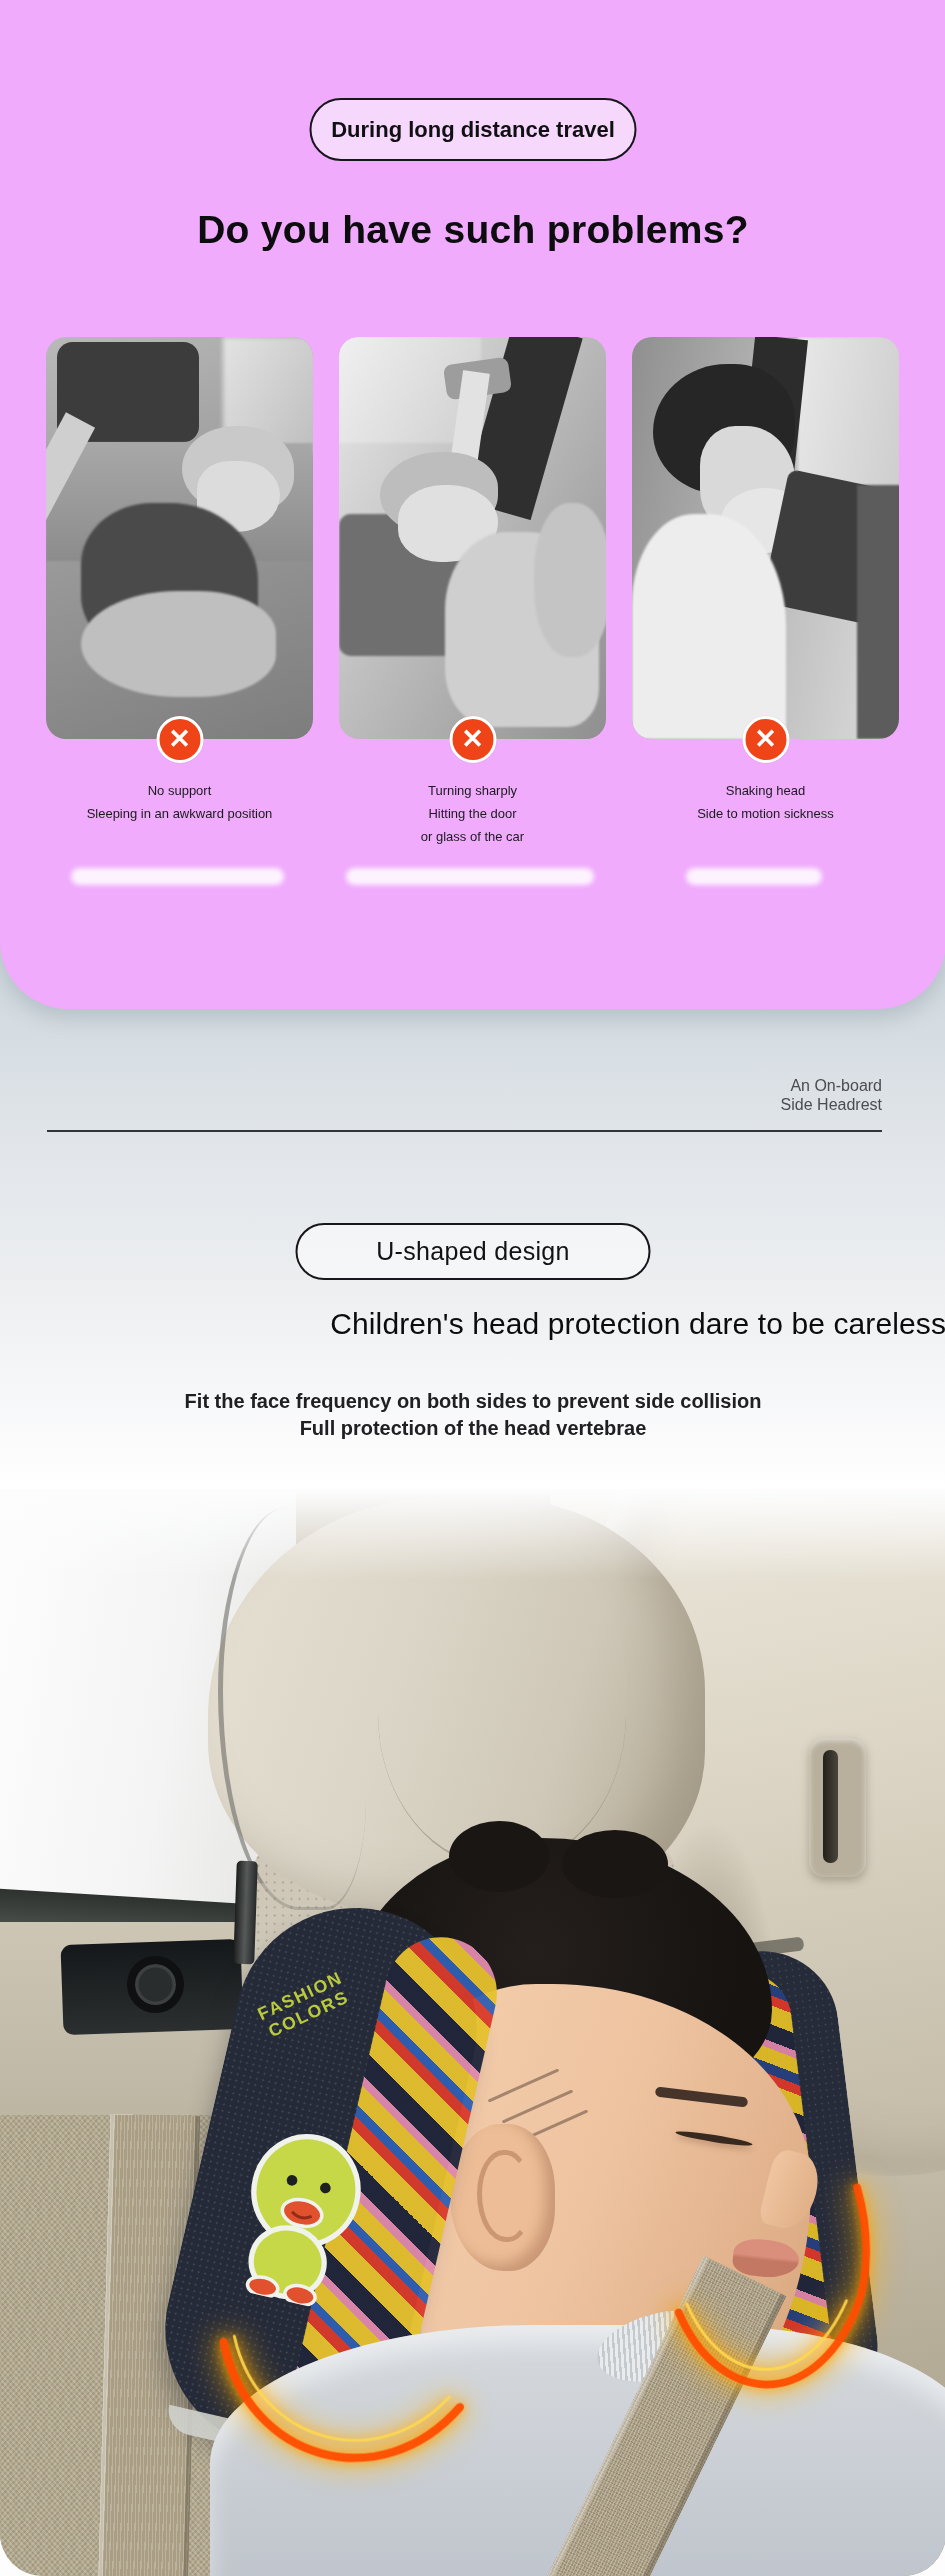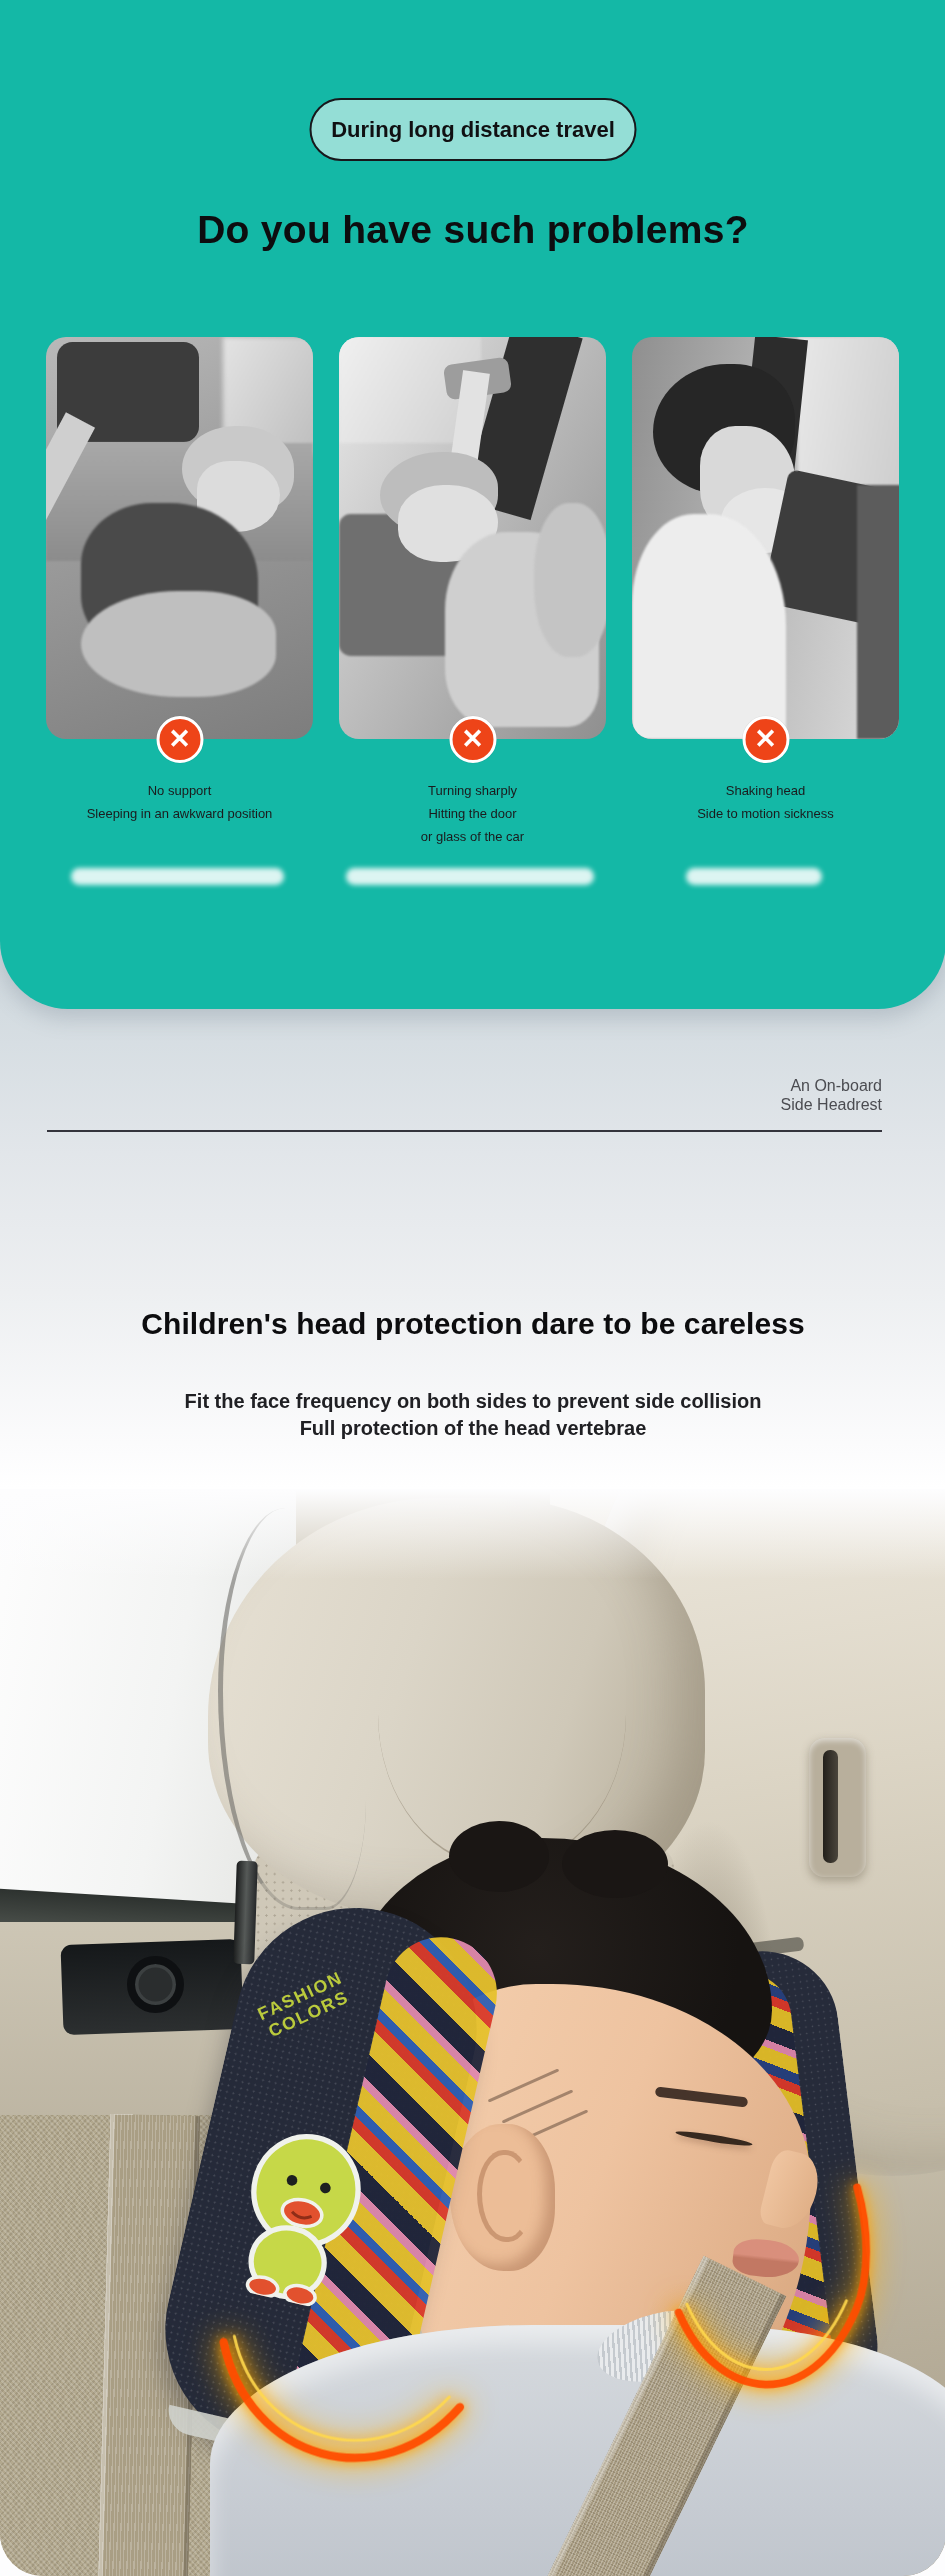--- a/index.html
+++ b/index.html
@@ -15,27 +15,27 @@
     padding-left:28px;
   }
   .tagline { position:absolute; right:64px; top:166px; text-align:right; font-size:16px; line-height:19px; color:#4b4c51; }
   .divider { position:absolute; left:47px; top:220px; width:835px; height:2.4px; background:#34343c; }
   .pill {
     position:absolute; left:50%; transform:translateX(-50%);
     border:2.4px solid #17171b; border-radius:41px; background:rgba(253,253,254,0.55);
     display:flex; align-items:center; justify-content:center; color:#121214;
   }
   .pill-2 { top:313px; width:355px; height:57px; font-size:25px; font-weight:500; letter-spacing:0.3px; }
-  .intro-heading { position:absolute; left:0; top:397px; width:100%; text-align:center; font-size:30px; font-weight:700; color:#0c0c0e; letter-spacing:0.1px; }
+  .intro-heading { position:absolute; left:0; top:397px; width:100%; text-align:right; font-size:30px; font-weight:400; color:#0c0c0e; letter-spacing:0.1px; }
   .intro-sub { position:absolute; left:0; top:478px; width:100%; text-align:center; font-size:20px; font-weight:700; color:#202024; line-height:27px; }
 
   
   .problems-card {
     position:absolute; left:0; top:0; width:946px; height:1009px;
-    background:#14b8a6; border-radius:0 0 68px 68px; z-index:2;
+    background:#f0abfc; border-radius:0 0 68px 68px; z-index:2;
     box-shadow:0 9.5px 20px rgba(110,125,140,0.28);
   }
   .pill-1 { top:98px; width:327px; height:63px; font-size:22px; font-weight:700; color:#101012; }
   .problems-heading { position:absolute; left:0; top:208px; width:100%; text-align:center; font-size:39px; font-weight:700; color:#0d0d0f; letter-spacing:0.3px; }
 
   .photo-row { position:absolute; left:46px; top:337px; width:854px; height:402px; display:flex; gap:26px; }
   .photo-card { position:relative; width:267px; height:402px; }
   .photo-frame { position:absolute; inset:0; border-radius:20px; overflow:hidden; background:#9b9b9b; }
   .x-badge {
     position:absolute; left:50%; bottom:-23.6px; transform:translateX(-50%);
@@ -166,20 +166,23 @@
 <body>
 
 <div id="page">
 
   <div class="intro-section">
     <div class="tagline">
       <div>An On-board</div>
       <div>Side Headrest</div>
     </div>
     <div class="divider"></div>
+    <div class="pill pill-2">
+      <span>U-shaped design</span>
+    </div>
     <div class="intro-heading">Children's head protection dare to be careless</div>
     <div class="intro-sub">
       <div>Fit the face frequency on both sides to prevent side collision</div>
       <div>Full protection of the head vertebrae</div>
     </div>
   </div>
 
   <div class="problems-card">
     <div class="pill pill-1">
       <span>During long distance travel</span>

